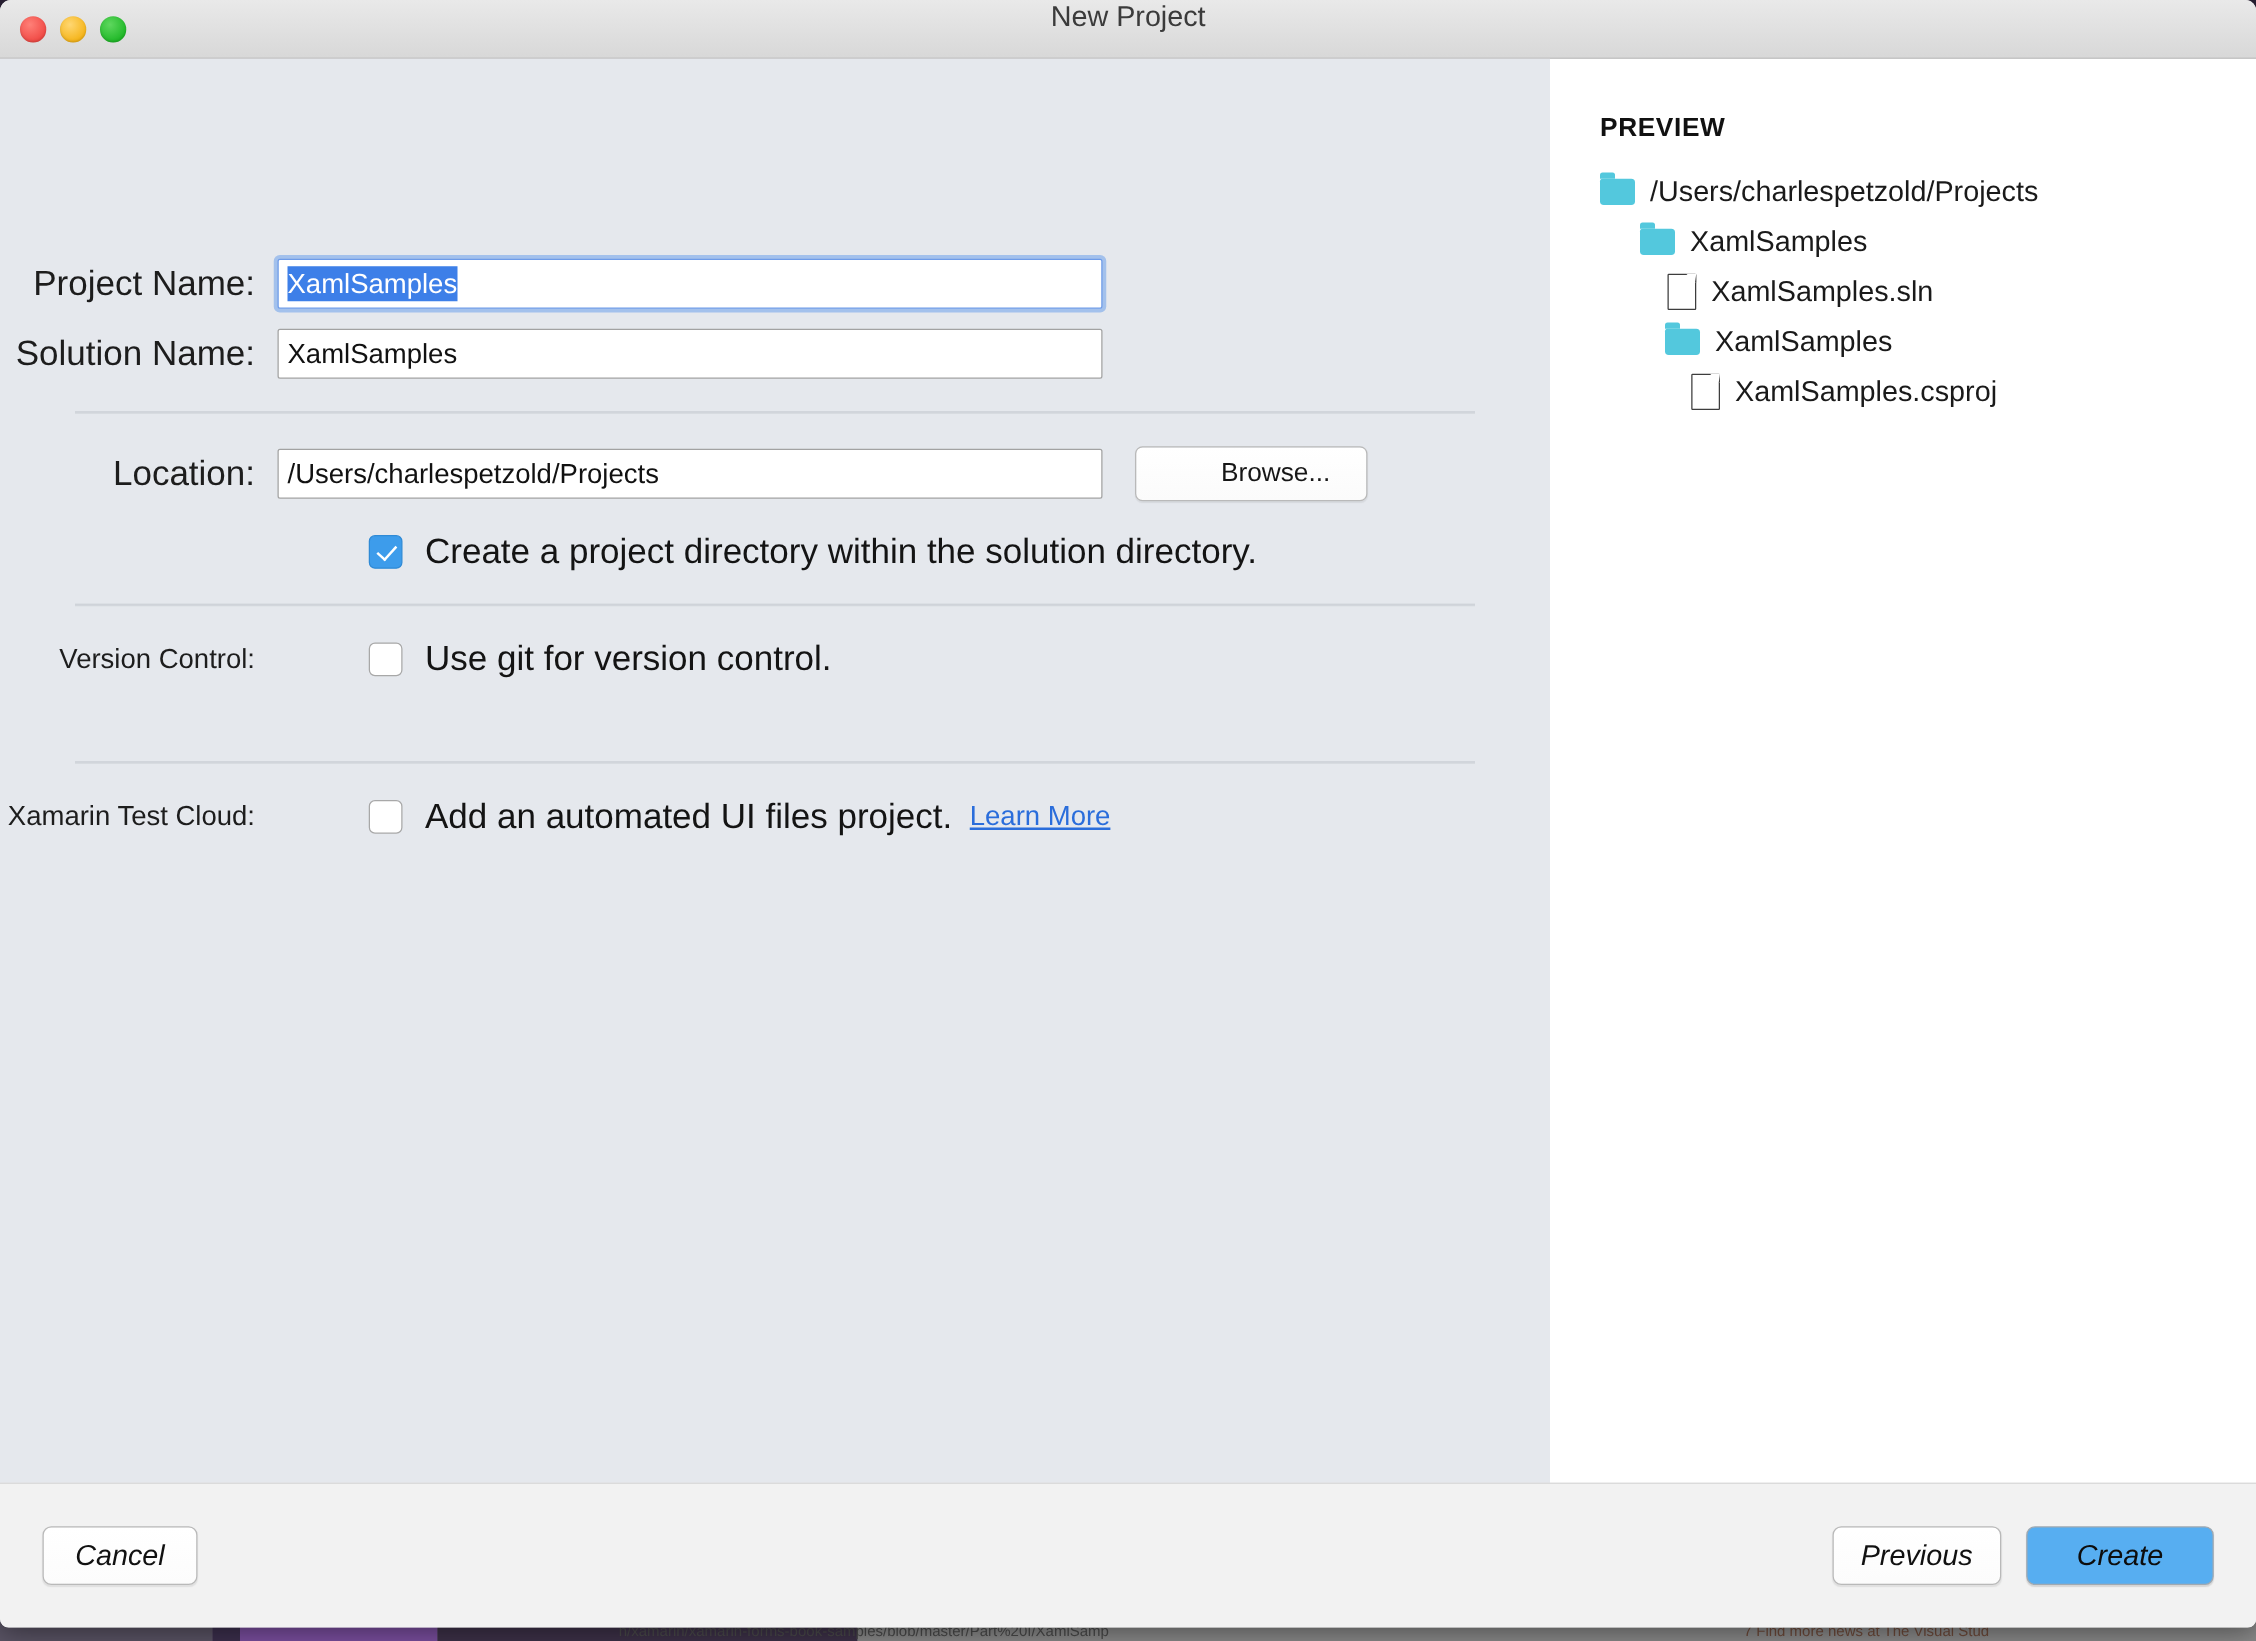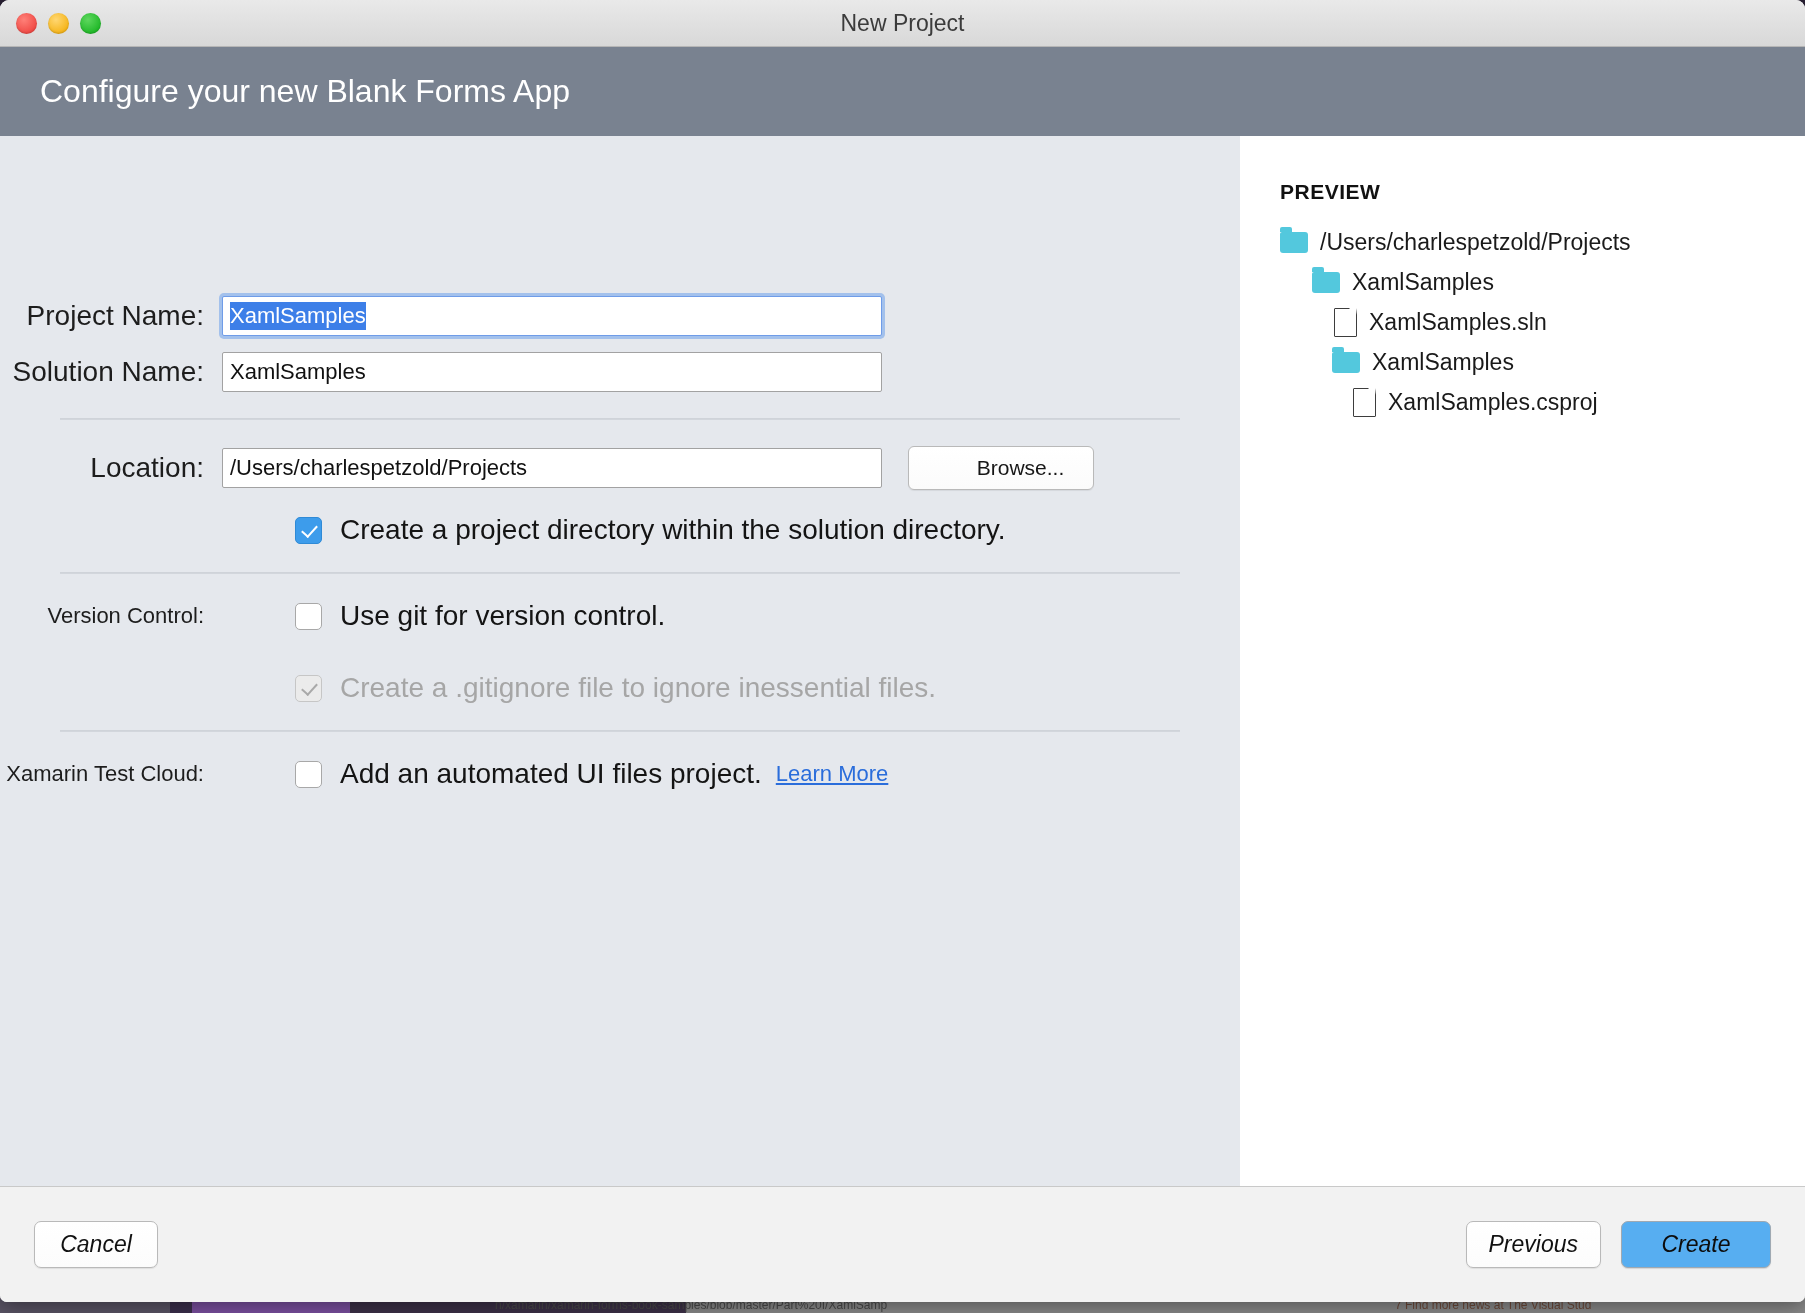--- a/index.html
+++ b/index.html
@@ -65,21 +65,21 @@
   }
 
   
   #titlebar {
     position: relative;
     height: 46px;
     flex: 0 0 46px;
     background: linear-gradient(to bottom, #e9e9e9 0%, #d8d8d8 100%);
     border-bottom: 1px solid #b6b6b6;
     display: flex;
-    align-items: center;
+    align-items: flex-start;
     justify-content: center;
   }
   #traffic {
     position: absolute;
     left: 16px;
     top: 0;
     height: 46px;
     display: flex;
     align-items: center;
     gap: 11px;
@@ -403,23 +403,20 @@
 
   <div id="titlebar">
     <div id="traffic">
       <div class="light close"></div>
       <div class="light minimize"></div>
       <div class="light zoom"></div>
     </div>
     <div id="window-title">New Project</div>
   </div>
 
-  <div id="banner">
-    <div id="banner-title">Configure your new Blank Forms App</div>
-  </div>
 
   <div id="body">
 
     <div id="form-pane">
 
       <div class="row">
         <div class="row-label">Project Name:</div>
         <div class="textfield focused" placeholder="Project Name">
           <span class="sel">XamlSamples</span>
         </div>
@@ -460,25 +457,20 @@
 
       <div class="check-row">
         <div class="indent labeled">Version Control:</div>
         <div class="cb"></div>
         <div class="cb-label">Use git for version control.</div>
       </div>
 
       <div class="gap-row"></div>
       <div class="gap-sm"></div>
 
-      <div class="check-row">
-        <div class="indent"></div>
-        <div class="cb disabled-checked"></div>
-        <div class="cb-label disabled">Create a .gitignore file to ignore inessential files.</div>
-      </div>
 
       <div class="sep-wrap">
         <div class="sep"></div>
       </div>
 
       <div class="check-row">
         <div class="indent labeled">Xamarin Test Cloud:</div>
         <div class="cb"></div>
         <div class="cb-label">Add an automated UI files project.</div>
         <div class="learn-link">Learn More</div>

